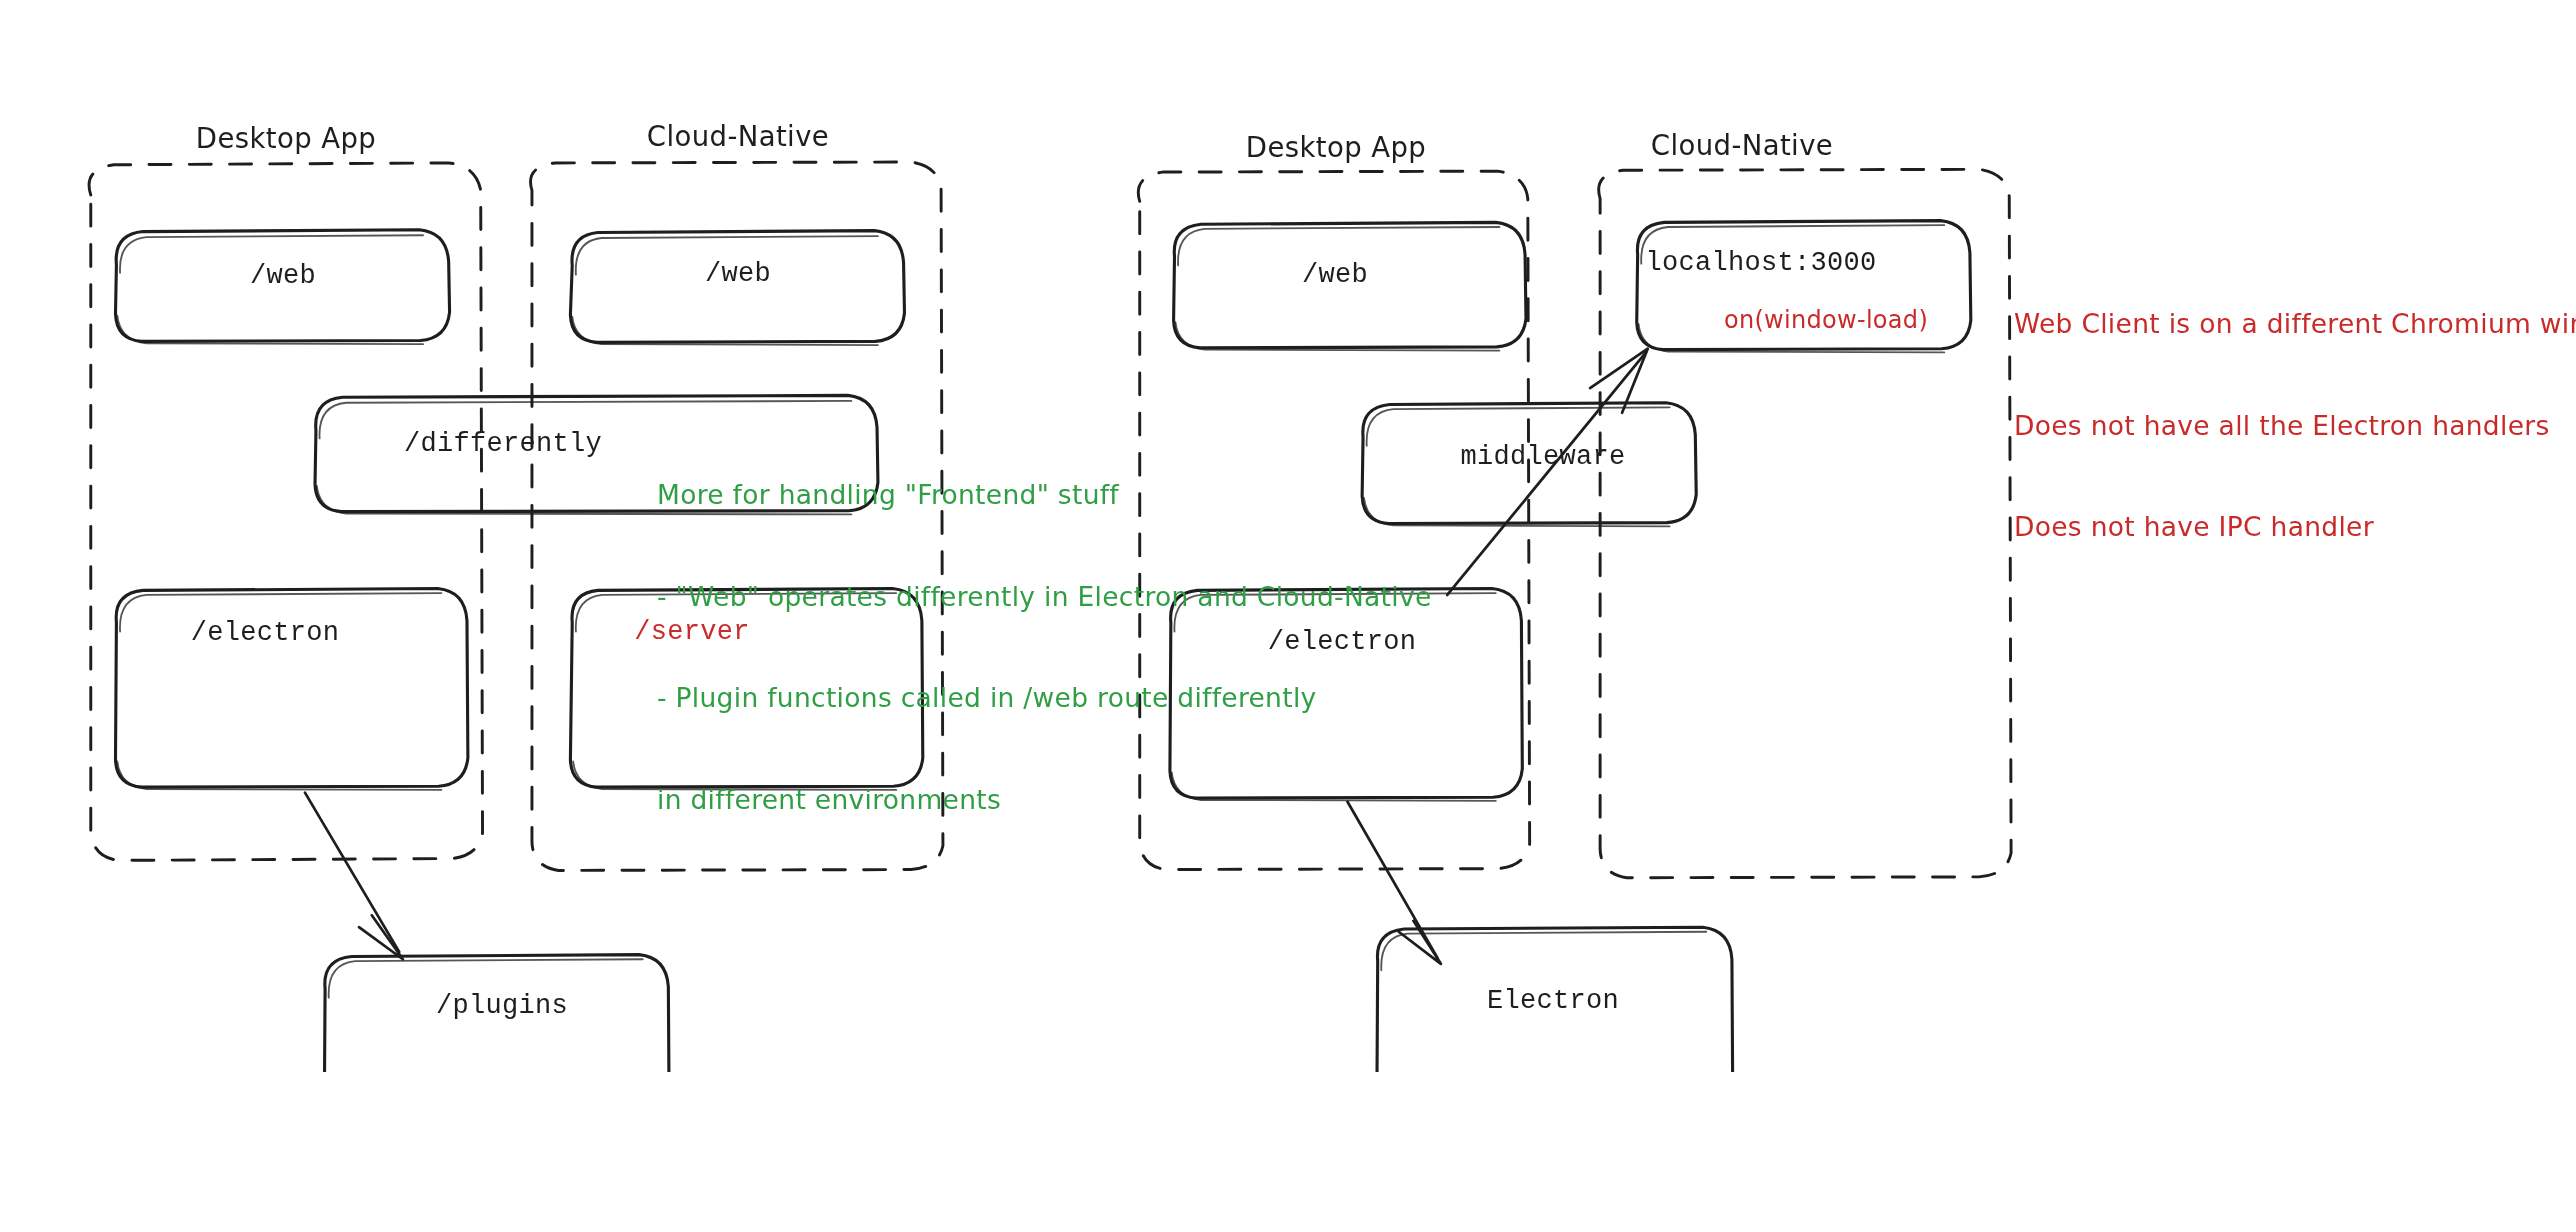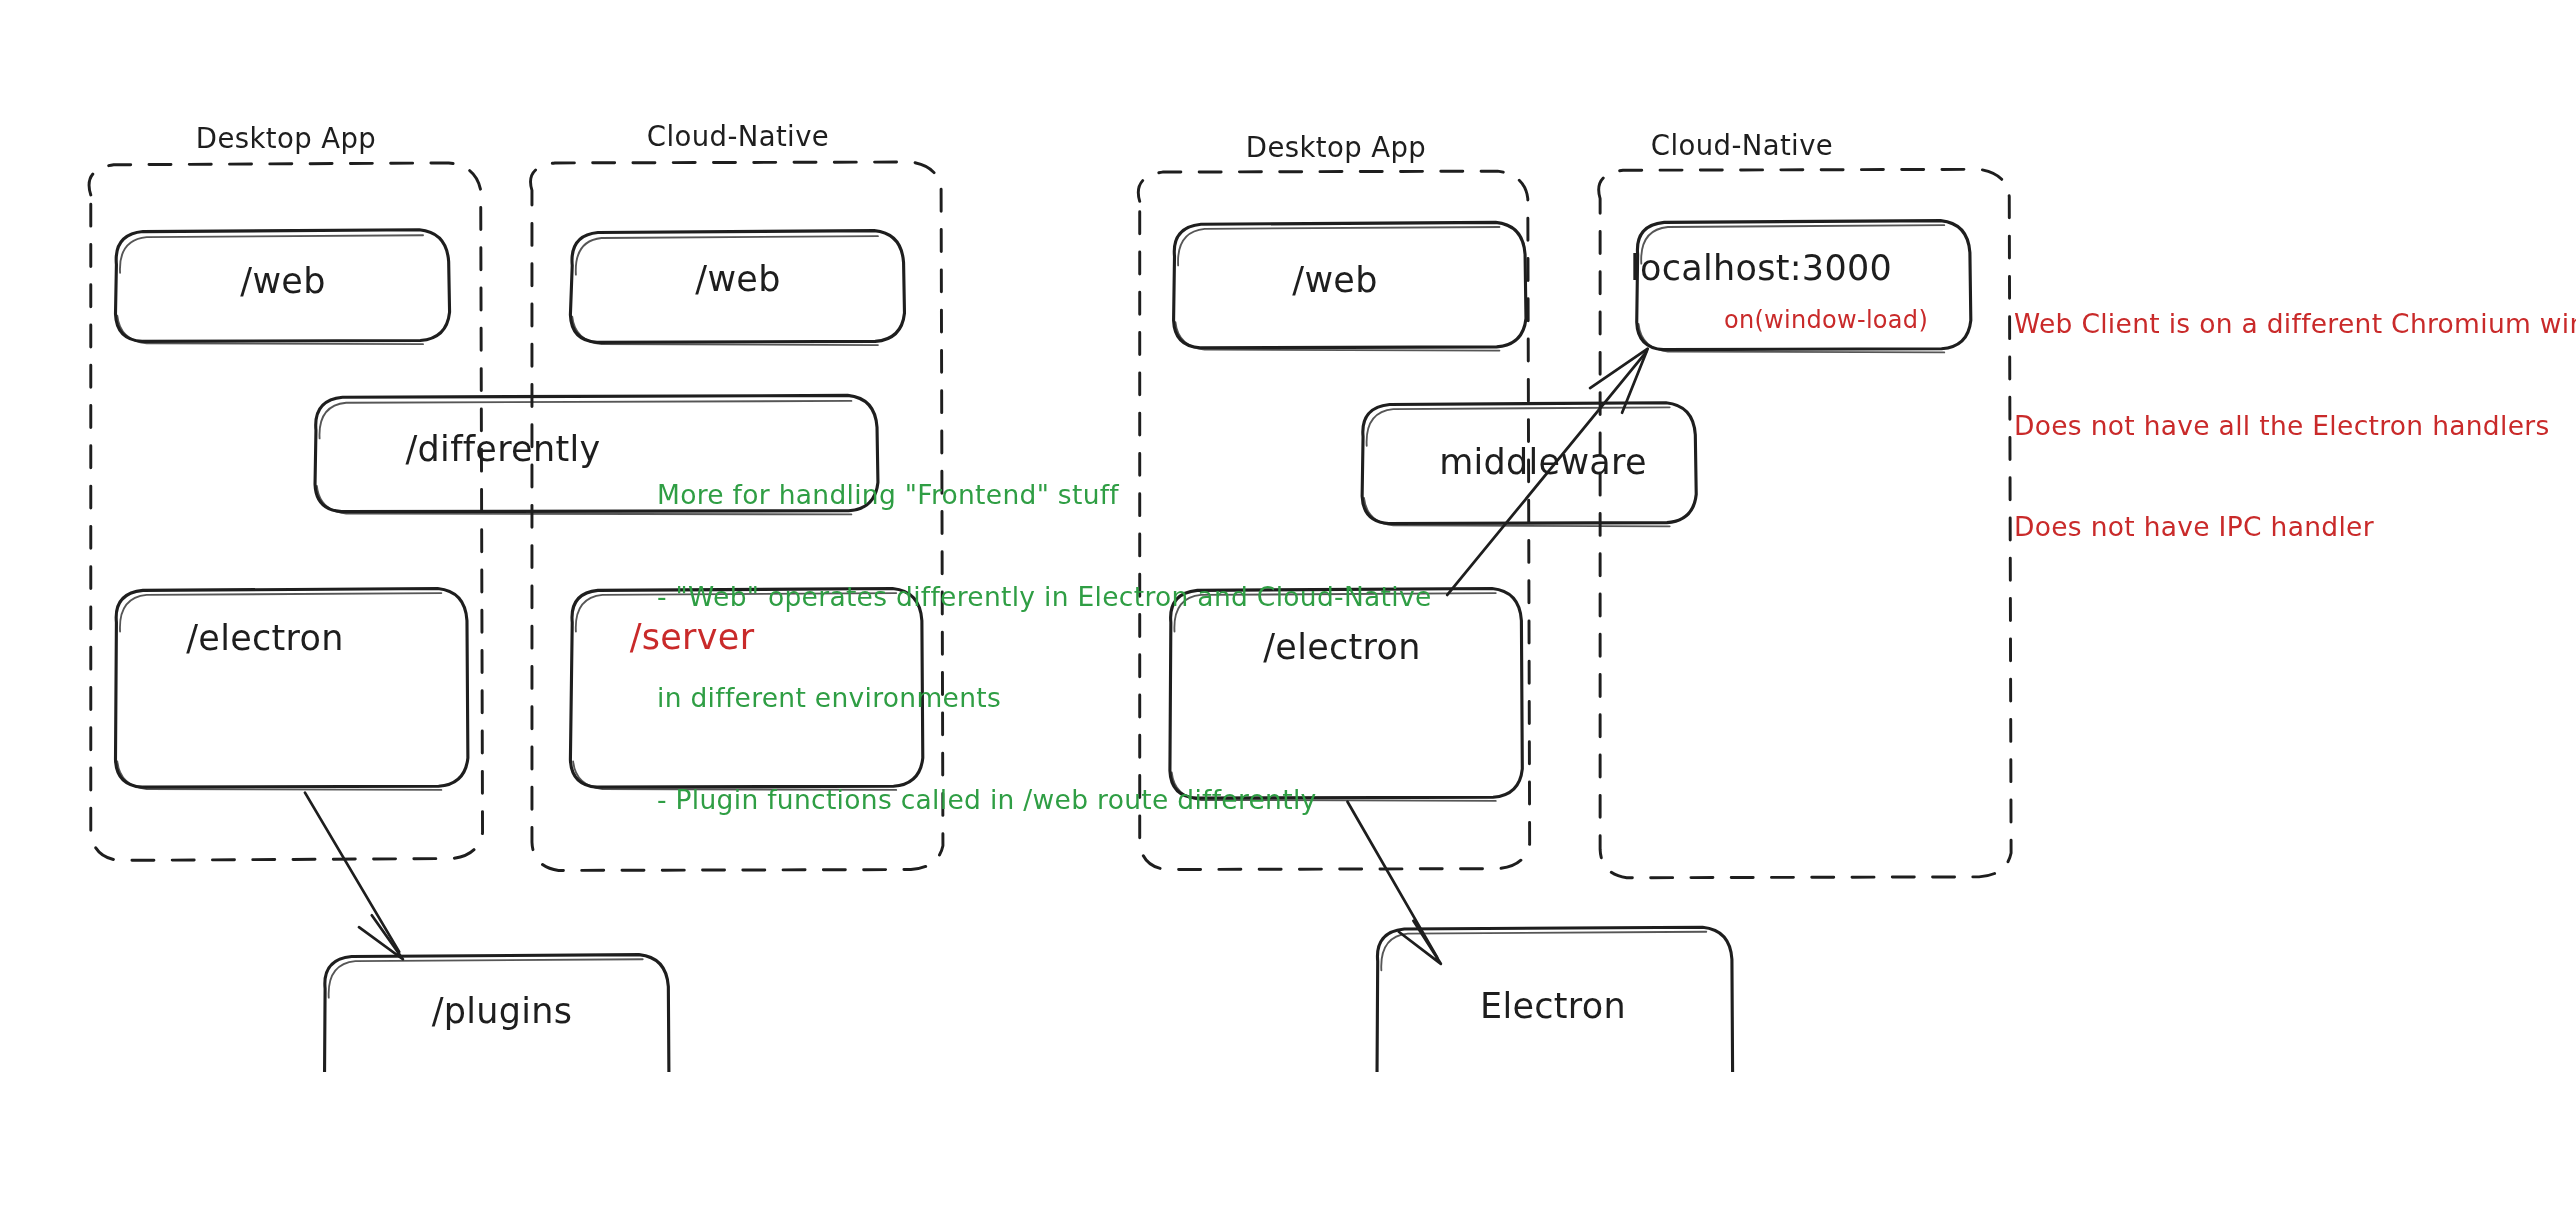--- a/index.html
+++ b/index.html
@@ -33,23 +33,24 @@
     color: #1e1e1e;
     line-height: 1.28;
   }
   .group-title {
     font-size: 27.5px;
     letter-spacing: 0.4px;
     text-align: center;
     transform: translateX(-50%);
   }
   .box-title {
-    font-size: 35px;
+    font-size: 27px;
     letter-spacing: 0.3px;
     transform: translateX(-50%);
+    font-family: Liberation Mono, monospace;
   }
   .box-sub {
     font-size: 24px;
     letter-spacing: 0.3px;
     transform: translateX(-50%);
   }
   .note {
     font-size: 26.5px;
     letter-spacing: 0.3px;
     line-height: 1.28;
@@ -202,22 +203,22 @@
 
   <div class="lbl box-title" style="left:265px; top:616px;">/electron</div>
 
   <div class="lbl box-title txt-red" style="left:692px; top:615px;">/server</div>
 
   <div class="lbl box-title" style="left:502px; top:989px;">/plugins</div>
 
   <div class="lbl note note-green" style="left:657px; top:410px;">
     <div>More for handling "Frontend" stuff</div>
     <div>- "Web" operates differently in Electron and Cloud-Native</div>
+    <div>- Plugin functions called in /web route differently</div>
     <div>in different environments</div>
-    <div>- Plugin functions called in /web route differently</div>
   </div>
 
   <div class="lbl group-title" style="left:1336px; top:130px;">Desktop App</div>
 
   <div class="lbl group-title" style="left:1742px; top:128px;">Cloud-Native</div>
 
   <div class="lbl box-title" style="left:1335px; top:258px;">/web</div>
 
   <div class="lbl box-title" style="left:1761px; top:246px;">localhost:3000</div>
 

